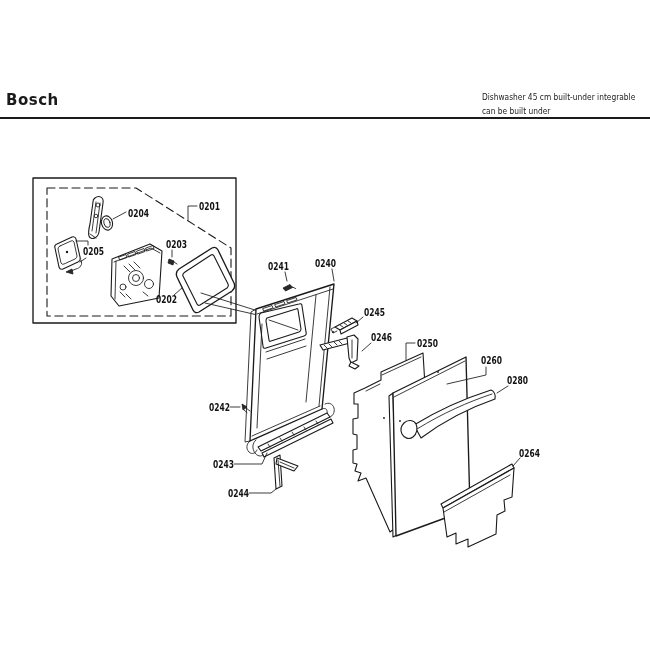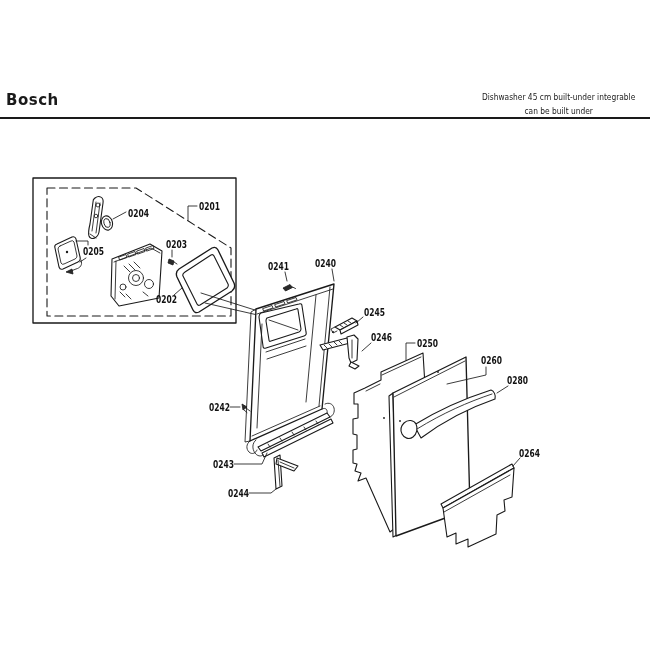--- a/index.html
+++ b/index.html
@@ -1,17 +1,17 @@
 <!DOCTYPE html>
 <html><head>
 <meta charset="utf-8">
 <style>
   html,body{margin:0;padding:0;background:#fff;}
   .page{position:relative;width:650px;height:650px;background:#fff;overflow:hidden;
-        font-family:"DejaVu Sans",sans-serif;color:#1a1a1a;text-align:center;}
+        font-family:"DejaVu Sans",sans-serif;color:#1a1a1a;}
   .brand{position:absolute;left:6px;top:91px;font-size:15px;font-weight:bold;letter-spacing:.5px;}
   .subtitle{position:absolute;left:482px;top:91px;font-size:8.5px;line-height:13.5px;
             transform:scaleX(.88);transform-origin:left top;white-space:nowrap;}
   .rule{position:absolute;left:0;top:117px;width:650px;height:2px;background:#1a1a1a;}
   svg{position:absolute;left:0;top:0;}
   .ln{fill:none;stroke:#1a1a1a;stroke-width:1.1;stroke-linecap:round;stroke-linejoin:round;}
   .wh{fill:#ffffff;stroke:#1a1a1a;stroke-width:1.1;stroke-linecap:round;stroke-linejoin:round;}
   .thk{stroke-width:1.35;}
   .thin{stroke-width:.85;}
   .dash{stroke-dasharray:8 4.5;}

